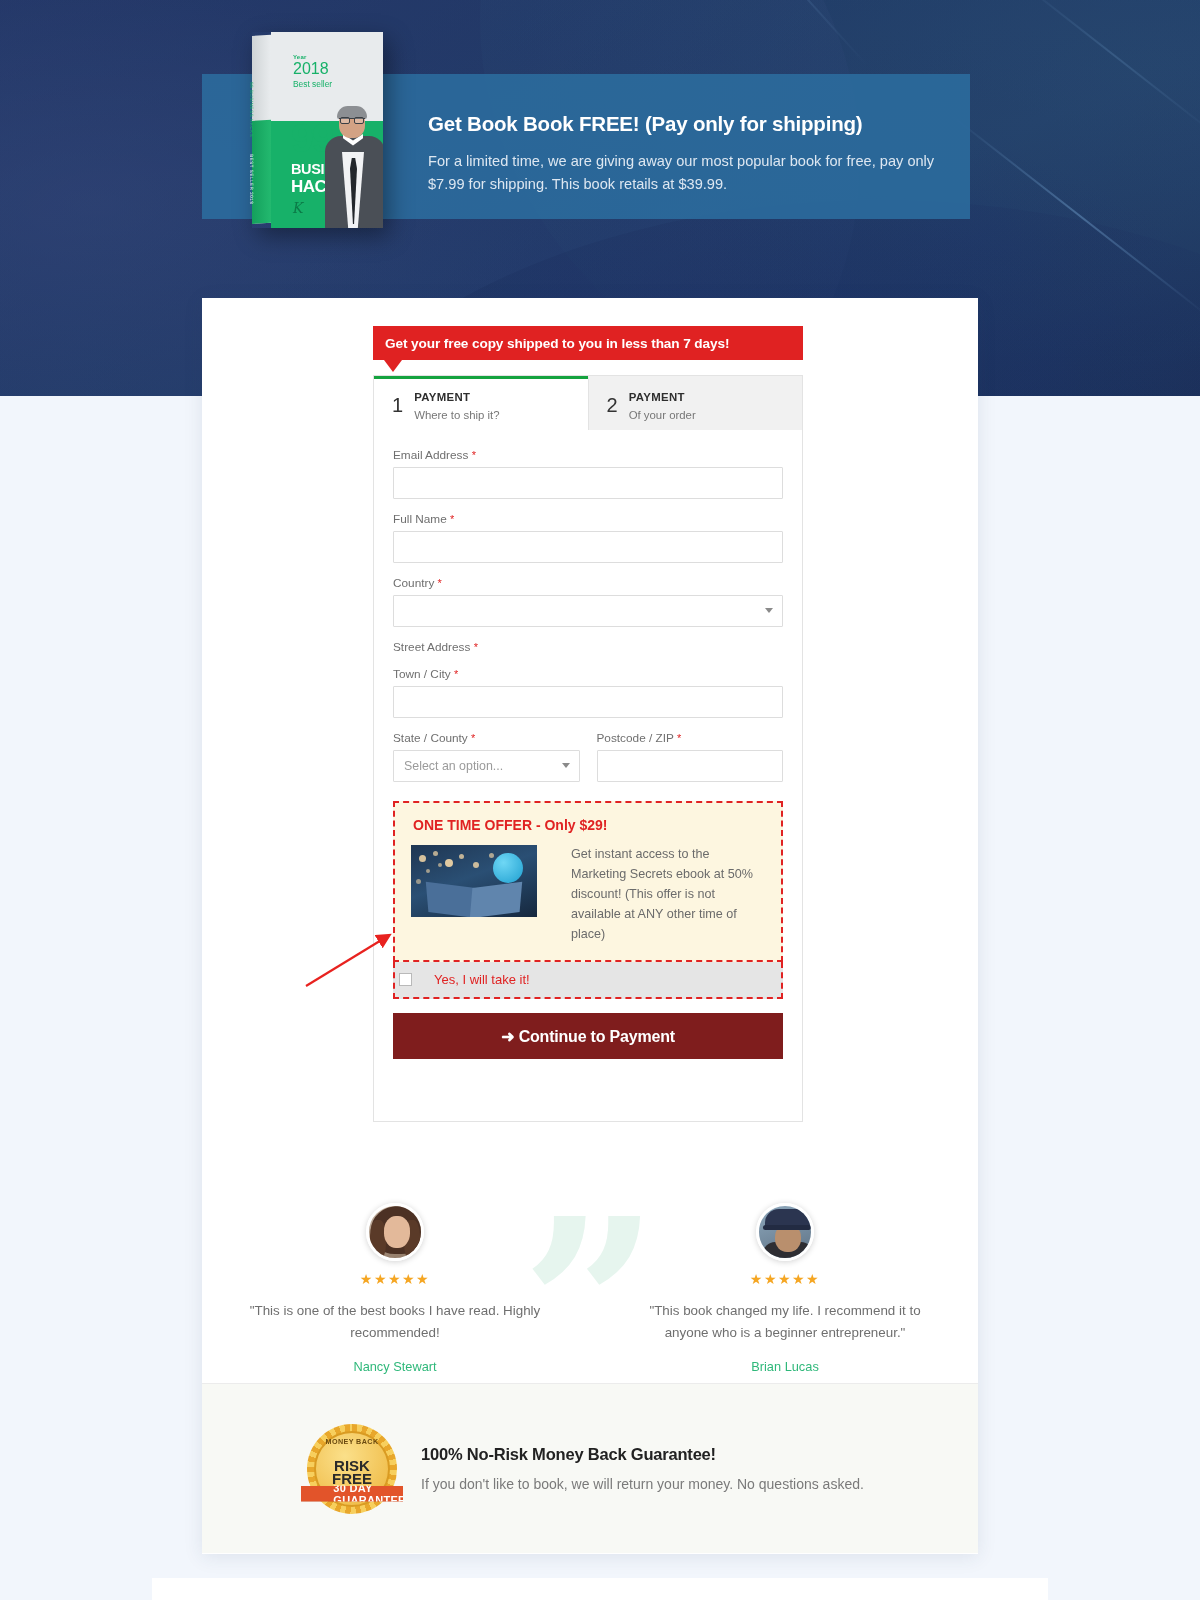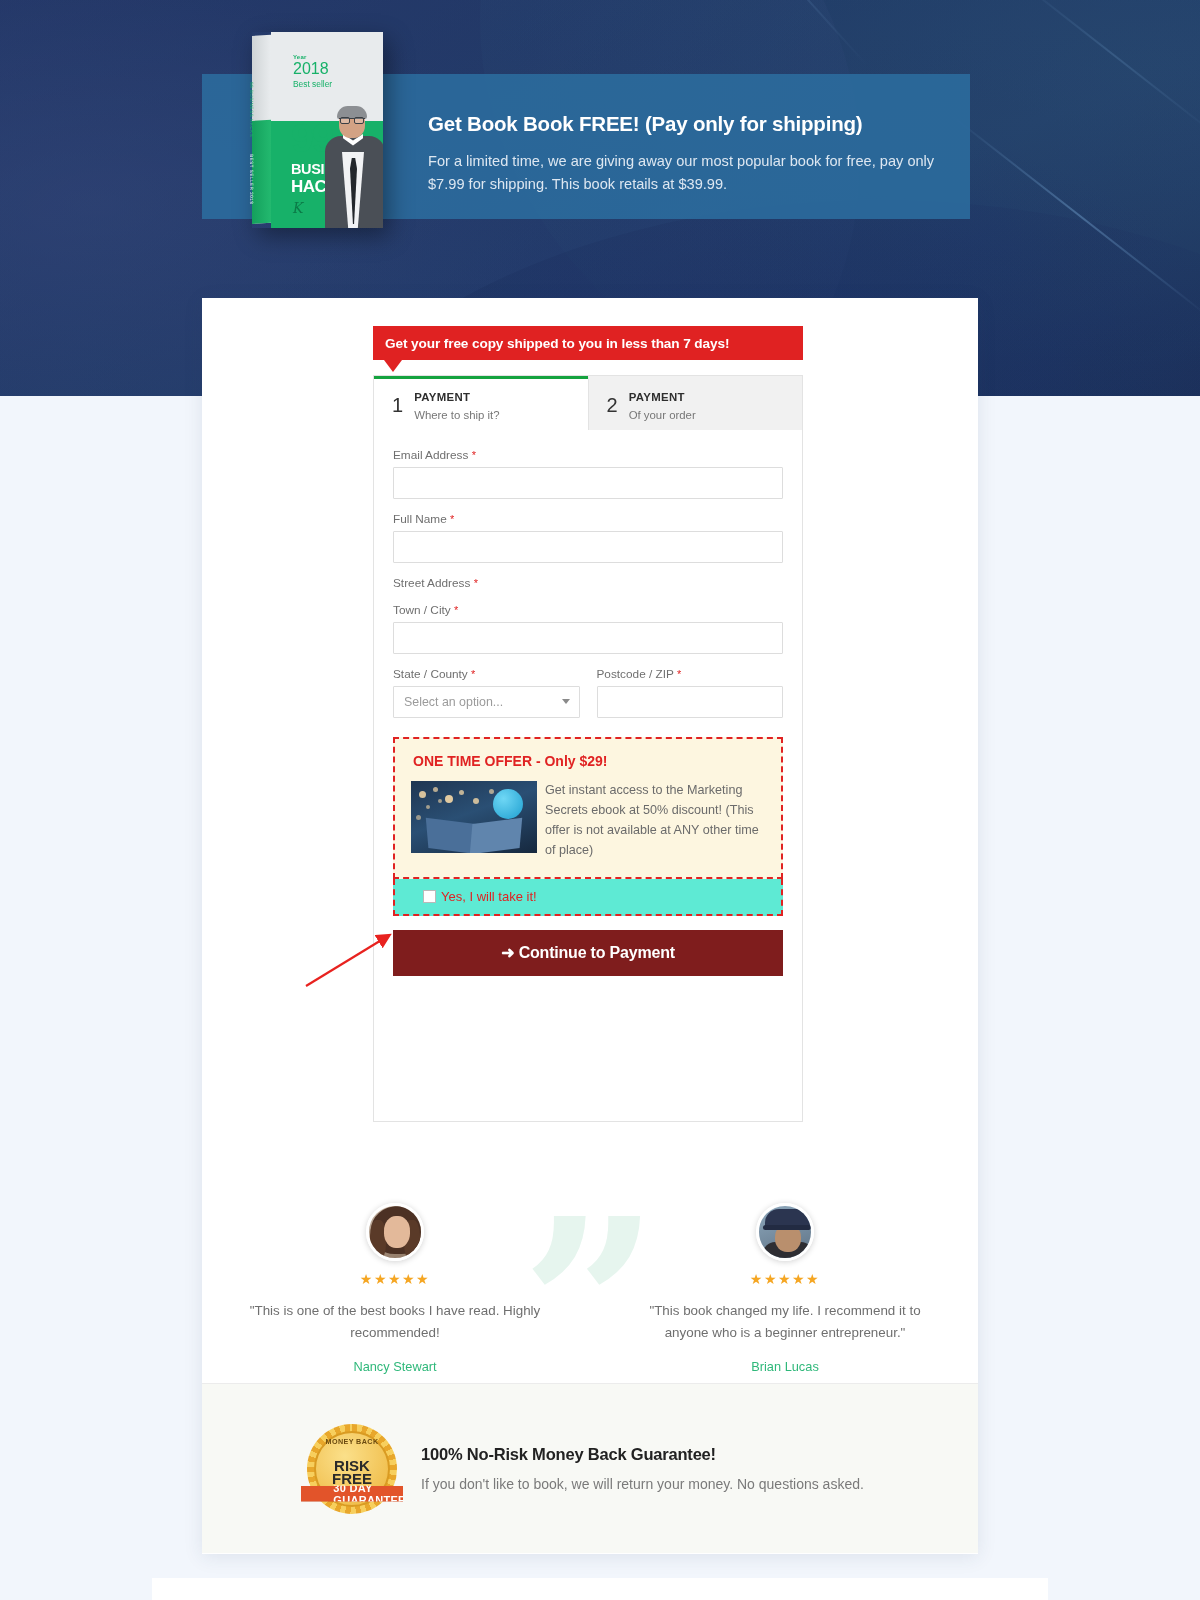--- a/index.html
+++ b/index.html
@@ -160,35 +160,35 @@
   .sel-val { font-size:12.4px; color:#9b9b9b; line-height:30px; }
   .row2 { display:flex; gap:17px; }
   .row2 > div { flex:1; }
 
   
   .offer {
     margin:6px 0 0 0; border:2px dashed #e02222; background:#fdf6e0;
     padding:14px 16px 16px 16px;
   }
   .offer-title { color:#e02222; font-size:14px; font-weight:bold; margin:0 0 12px 2px; }
-  .offer-row { display:flex; gap:8px; }
+  .offer-row { display:flex; gap:34px; }
   .offer-img {
     width:126px; height:72px; flex:none; position:relative; overflow:hidden;
     background:linear-gradient(160deg,#1f3652 0%,#2a4f74 45%,#16283e 100%);
   }
   .offer-img .bokeh { position:absolute; border-radius:50%; background:#f6d9a8; filter:blur(.6px); }
   .offer-img .moon { position:absolute; right:14px; top:8px; width:30px; height:30px; border-radius:50%; background:radial-gradient(circle at 35% 32%,#6fd7f5,#1e9fd0); }
   .offer-img .stand { position:absolute; right:22px; top:38px; width:14px; height:9px; background:#12263b; clip-path:polygon(50% 0,100% 100%,0 100%); }
   .offer-img .pgL { position:absolute; left:16px; bottom:2px; width:50px; height:30px; background:#4a6f99; transform:skewY(12deg) rotate(-5deg); }
   .offer-img .pgR { position:absolute; left:60px; bottom:2px; width:50px; height:30px; background:#6085ad; transform:skewY(-12deg) rotate(5deg); }
   .offer-text { font-size:12.6px; color:#6b6b6b; line-height:1.58; }
 
   .accept {
-    margin:0; border:2px dashed #e02222; border-top:none; background:#5eead4;
-    padding:10px 28px; display:flex; align-items:center; gap:5px;
+    margin:0; border:2px dashed #e02222; border-top:none; background:#e5e5e5;
+    padding:10px 4px; display:flex; align-items:center; gap:22px;
   }
   .accept .box {
     width:13px; height:13px; border:1px solid #b9b9b9; background:#fff; flex:none;
   }
   .accept .lbl { color:#e02222; font-size:13px; }
 
   .cta {
     display:block; width:calc(100% - 0px); margin:14px 0 0 0; height:46px;
     background:#7f1d1d; color:#fff; border:none; cursor:pointer;
     font-size:16px; font-weight:bold; font-family:"Liberation Sans", sans-serif;
@@ -342,20 +342,29 @@
     <div class="field">
       <label class="flabel"><span>Email Address</span> <span class="req">*</span></label>
       <input class="inp" type="text" placeholder="" value="" style="">
     </div>
 
     <div class="field">
       <label class="flabel"><span>Full Name</span> <span class="req">*</span></label>
       <input class="inp" type="text" placeholder="" style="">
     </div>
 
+    <div class="field">
+      <label class="flabel"><span>Country</span> <span class="req">*</span></label>
+      <div class="sel-wrap">
+        <div class="inp">
+          <span class="sel-val"></span>
+        </div>
+        <span class="caret"></span>
+      </div>
+    </div>
 
     <div class="field">
       <label class="flabel"><span>Street Address</span> <span class="req">*</span></label>
     </div>
 
     <div class="field">
       <label class="flabel"><span>Town / City</span> <span class="req">*</span></label>
       <input class="inp" type="text" placeholder="" style="">
     </div>
 

